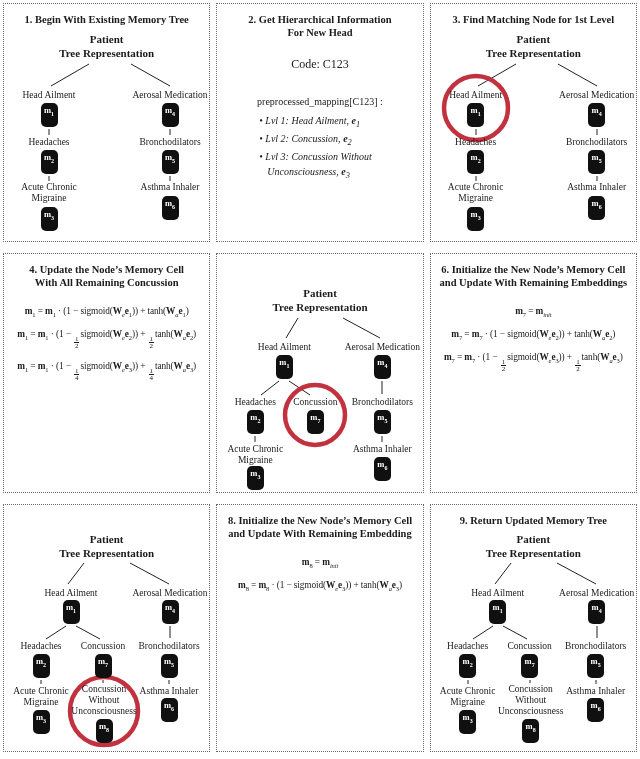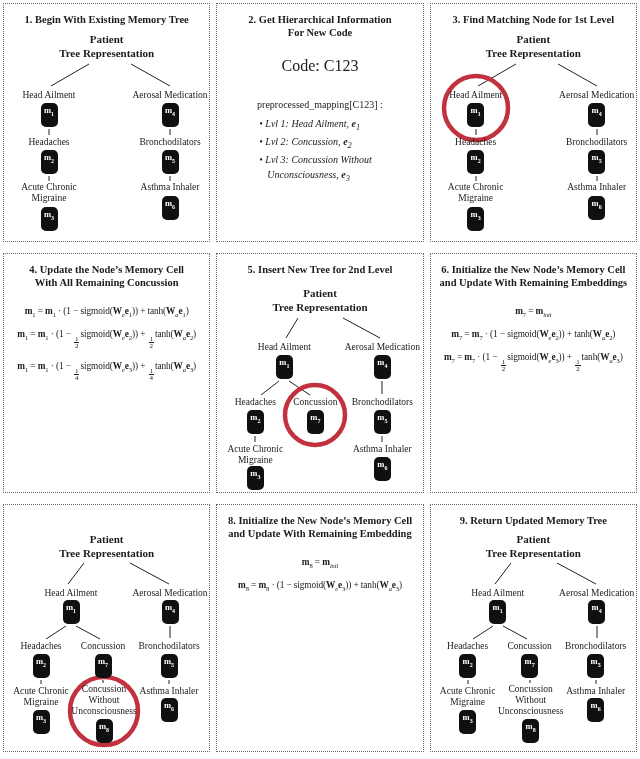--- a/index.html
+++ b/index.html
@@ -21,21 +21,21 @@
   .mcell sub{font-size:6px;}
   svg.overlay{position:absolute;left:0;top:0;}
   
   .flow{position:absolute;left:0;right:0;top:36px;bottom:0;display:flex;flex-direction:column;align-items:center;}
   .eq{font-size:9.3px;white-space:nowrap;letter-spacing:-0.1px;}
   .eq sub{font-size:6.5px;}
   .eq sub i{font-size:6.5px;}
   .frac{display:inline-flex;flex-direction:column;align-items:center;font-size:7px;line-height:6.5px;
         vertical-align:-4px;margin:0 1px;}
   .frac .den{border-top:0.8px solid #1b1b1b;padding:0 1px;}
-  .info-code{font-size:16px;margin-top:17px;}
+  .info-code{font-size:12px;margin-top:17px;}
   .info-map{font-size:10px;margin-top:24px;}
   .bullets{margin-top:7px;width:140px;align-self:flex-start;margin-left:42px;
            font-size:10px;line-height:14.2px;}
   .bullets .bullet{text-indent:-8px;padding-left:8px;font-style:italic;}
   .bullets .bullet::before{content:"\2022\00a0";}
 </style>
 </head>
 <body>
 
 <div class="figure" id="figure">
@@ -77,21 +77,21 @@
       </div>
       <div class="mcell" style="left: 157.5px; top: 146px; background: rgb(16, 16, 16);"><span>m</span><sub>5</sub></div>
       <div class="nlabel" style="left: 111px; top: 178px;">
         <span>Asthma Inhaler</span>
       </div>
       <div class="mcell" style="left: 157.5px; top: 192px; background: rgb(16, 16, 16);"><span>m</span><sub>6</sub></div>
     </section>
     <section class="panel">
       <div class="ptitle">
         <span>2. Get Hierarchical Information</span>
-        <span>For New Code</span>
+        <span>For New Head</span>
       </div>
       <div class="flow">
         <div class="info-code">Code: C123</div>
         <div class="info-map">preprocessed_mapping[C123] :</div>
         <div class="bullets">
           <div class="bullet">Lvl 1: Head Ailment, <b>e</b><sub>1</sub></div>
           <div class="bullet">Lvl 2: Concussion, <b>e</b><sub>2</sub></div>
           <div class="bullet">Lvl 3: Concussion Without Unconsciousness, <b>e</b><sub>3</sub></div>
         </div>
       </div>
@@ -156,23 +156,20 @@
         <div class="eq" style="margin-top: 11px;"><b>m</b><sub>1</sub> = <b>m</b><sub>1</sub> · (1 − <span class="frac">
             <span class="num">1</span>
             <span class="den">4</span>
           </span>sigmoid(<b>W</b><sub><i>e</i></sub><b>e</b><sub>3</sub>)) + <span class="frac">
             <span class="num">1</span>
             <span class="den">4</span>
           </span>tanh(<b>W</b><sub><i>a</i></sub><b>e</b><sub>3</sub>)</div>
       </div>
     </section>
     <section class="panel">
-      <div class="ptitle">
-        <span>5. Insert New Tree for 2nd Level</span>
-      </div>
       <svg class="overlay" width="205" height="238" viewBox="0 0 205 238">
         <line x1="81" y1="64" x2="69" y2="84" stroke="#222222" stroke-width="1"></line>
         <line x1="126" y1="64" x2="163" y2="84" stroke="#222222" stroke-width="1"></line>
         <line x1="62" y1="127" x2="44" y2="141" stroke="#222222" stroke-width="1"></line>
         <line x1="72" y1="127" x2="93" y2="141" stroke="#222222" stroke-width="1"></line>
         <line x1="38" y1="182" x2="38" y2="188" stroke="#222222" stroke-width="1"></line>
         <line x1="165" y1="127" x2="165" y2="140" stroke="#222222" stroke-width="1"></line>
         <line x1="165" y1="182" x2="165" y2="188" stroke="#222222" stroke-width="1"></line>
         <circle cx="98" cy="161" r="30" fill="none" stroke="#c2313e" stroke-width="4.5"></circle>
       </svg>

